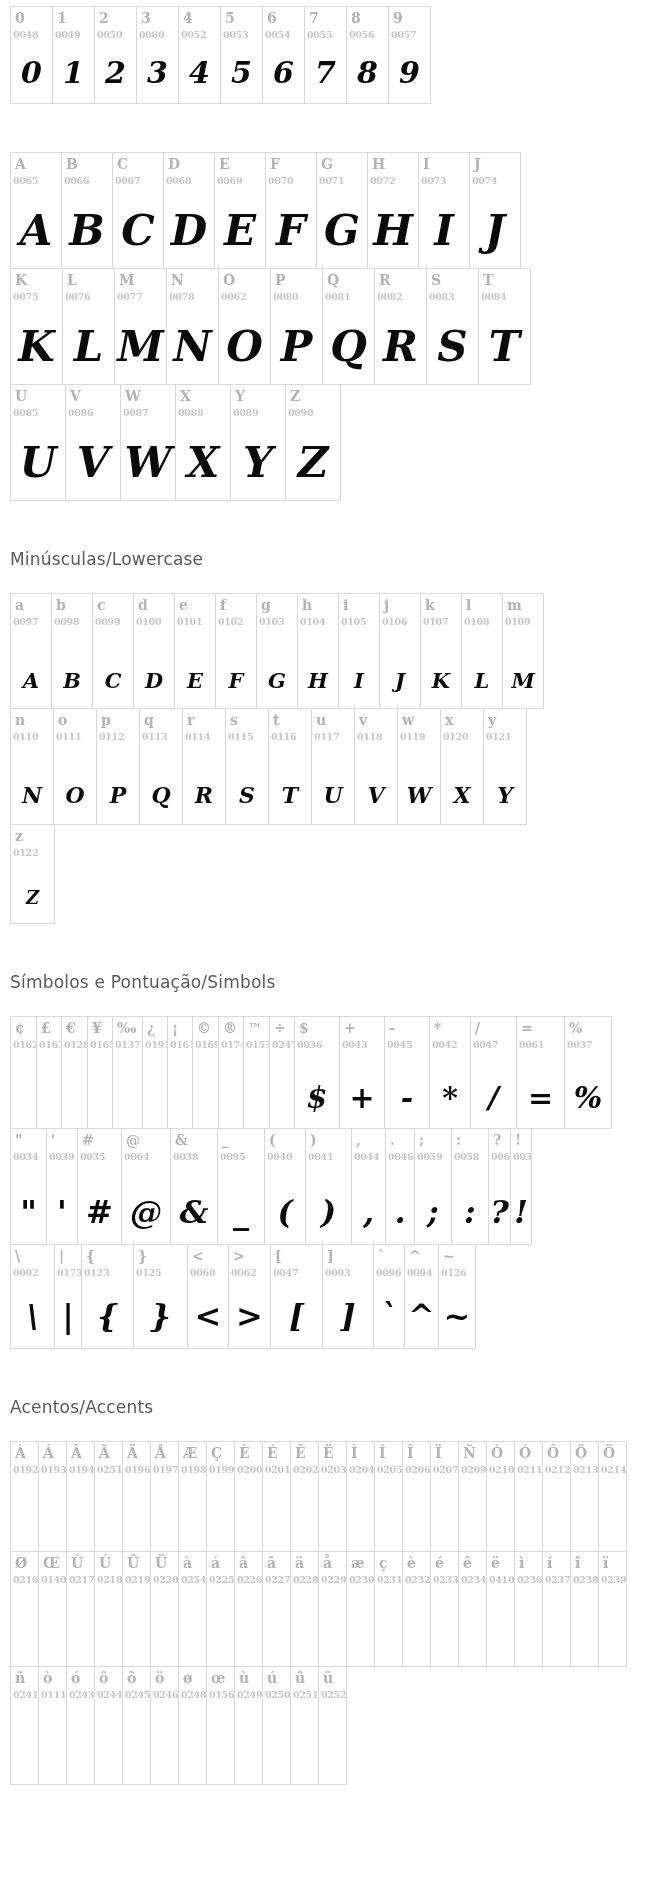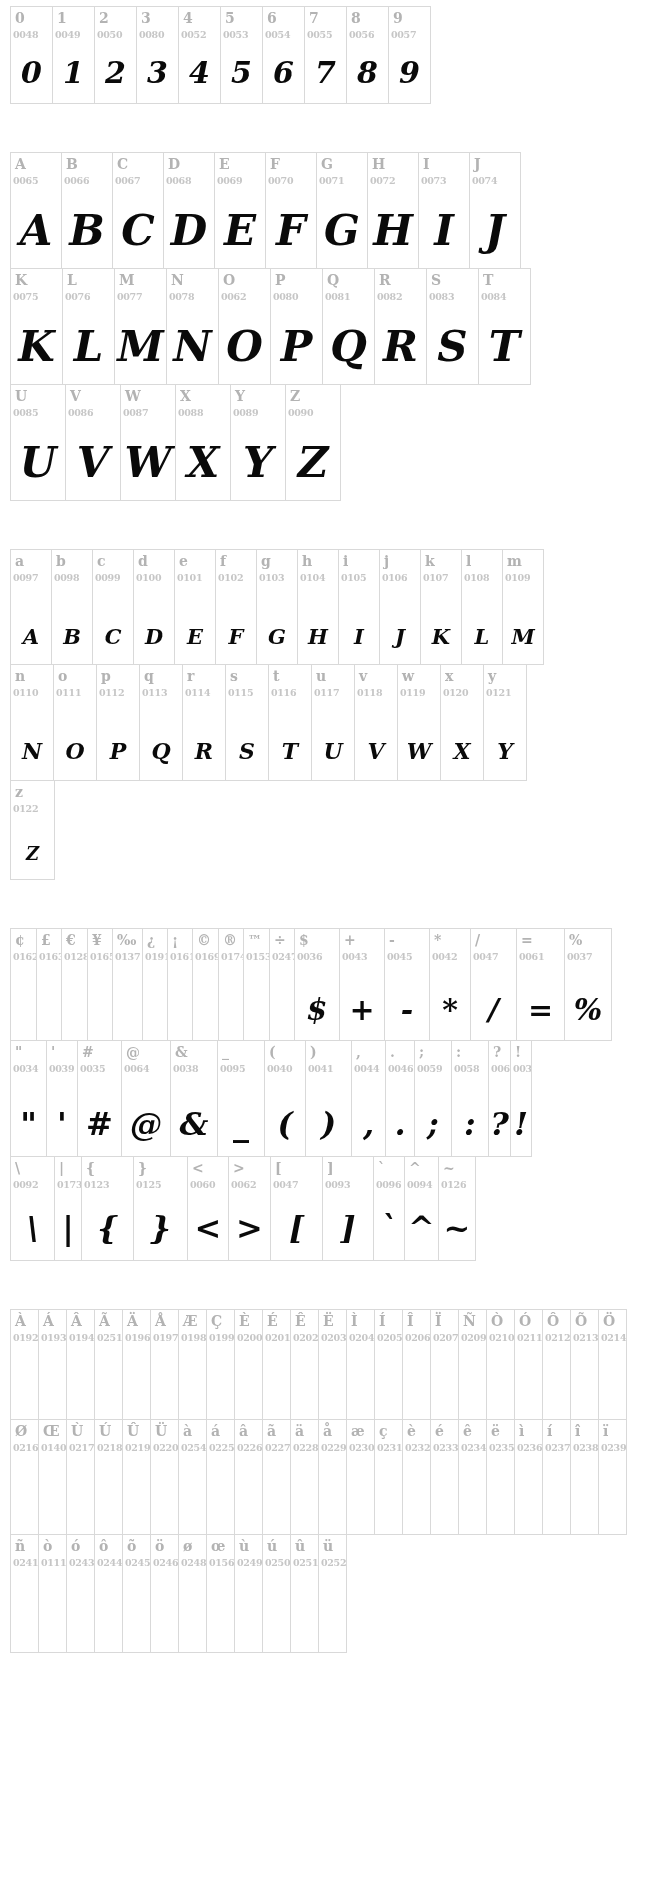--- a/index.html
+++ b/index.html
@@ -253,20 +253,21 @@
   <div class="cell" style="width: 56px;">
     <div class="cell-char">Z</div>
     <div class="cell-code">0090</div>
     <div class="cell-glyph" style="font-size: 42px;">Z</div>
   </div>
 </div>
       </div>
   </section>
 
   <section class="section">
+    <h2 class="sec-title">Minúsculas/Lowercase</h2>
     <div class="rows">
         <div class="row" style="height: 116px;">
   <div class="cell" style="width: 42px;">
     <div class="cell-char">a</div>
     <div class="cell-code">0097</div>
     <div class="cell-glyph" style="font-size: 30px;">a</div>
   </div>
 
   <div class="cell" style="width: 42px;">
     <div class="cell-char">b</div>
@@ -417,20 +418,21 @@
   <div class="cell" style="width: 45px;">
     <div class="cell-char">z</div>
     <div class="cell-code">0122</div>
     <div class="cell-glyph" style="font-size: 26px;">z</div>
   </div>
 </div>
       </div>
   </section>
 
   <section class="section">
+    <h2 class="sec-title">Símbolos e Pontuação/Simbols</h2>
     <div class="rows">
         <div class="row" style="height: 113px;">
   <div class="cell" style="width: 27px;">
     <div class="cell-char">¢</div>
     <div class="cell-code">0162</div>
     <div class="cell-glyph" style="font-size: 30px;"></div>
   </div>
 
   <div class="cell" style="width: 26px;">
     <div class="cell-char">£</div>
@@ -683,20 +685,21 @@
   <div class="cell" style="width: 38px;">
     <div class="cell-char">~</div>
     <div class="cell-code">0126</div>
     <div class="cell-glyph" style="font-size: 32px;">~</div>
   </div>
 </div>
       </div>
   </section>
 
   <section class="section">
+    <h2 class="sec-title">Acentos/Accents</h2>
     <div class="rows">
         <div class="row" style="height: 111px;">
   <div class="cell" style="width: 29px;">
     <div class="cell-char">À</div>
     <div class="cell-code">0192</div>
     <div class="cell-glyph" style="font-size: 30px;"></div>
   </div>
 
   <div class="cell" style="width: 29px;">
     <div class="cell-char">Á</div>
@@ -922,21 +925,21 @@
   </div>
 
   <div class="cell" style="width: 29px;">
     <div class="cell-char">ê</div>
     <div class="cell-code">0234</div>
     <div class="cell-glyph" style="font-size: 30px;"></div>
   </div>
 
   <div class="cell" style="width: 29px;">
     <div class="cell-char">ë</div>
-    <div class="cell-code">0235</div>
+    <div class="cell-code">0410</div>
     <div class="cell-glyph" style="font-size: 30px;"></div>
   </div>
 
   <div class="cell" style="width: 29px;">
     <div class="cell-char">ì</div>
     <div class="cell-code">0236</div>
     <div class="cell-glyph" style="font-size: 30px;"></div>
   </div>
 
   <div class="cell" style="width: 29px;">

